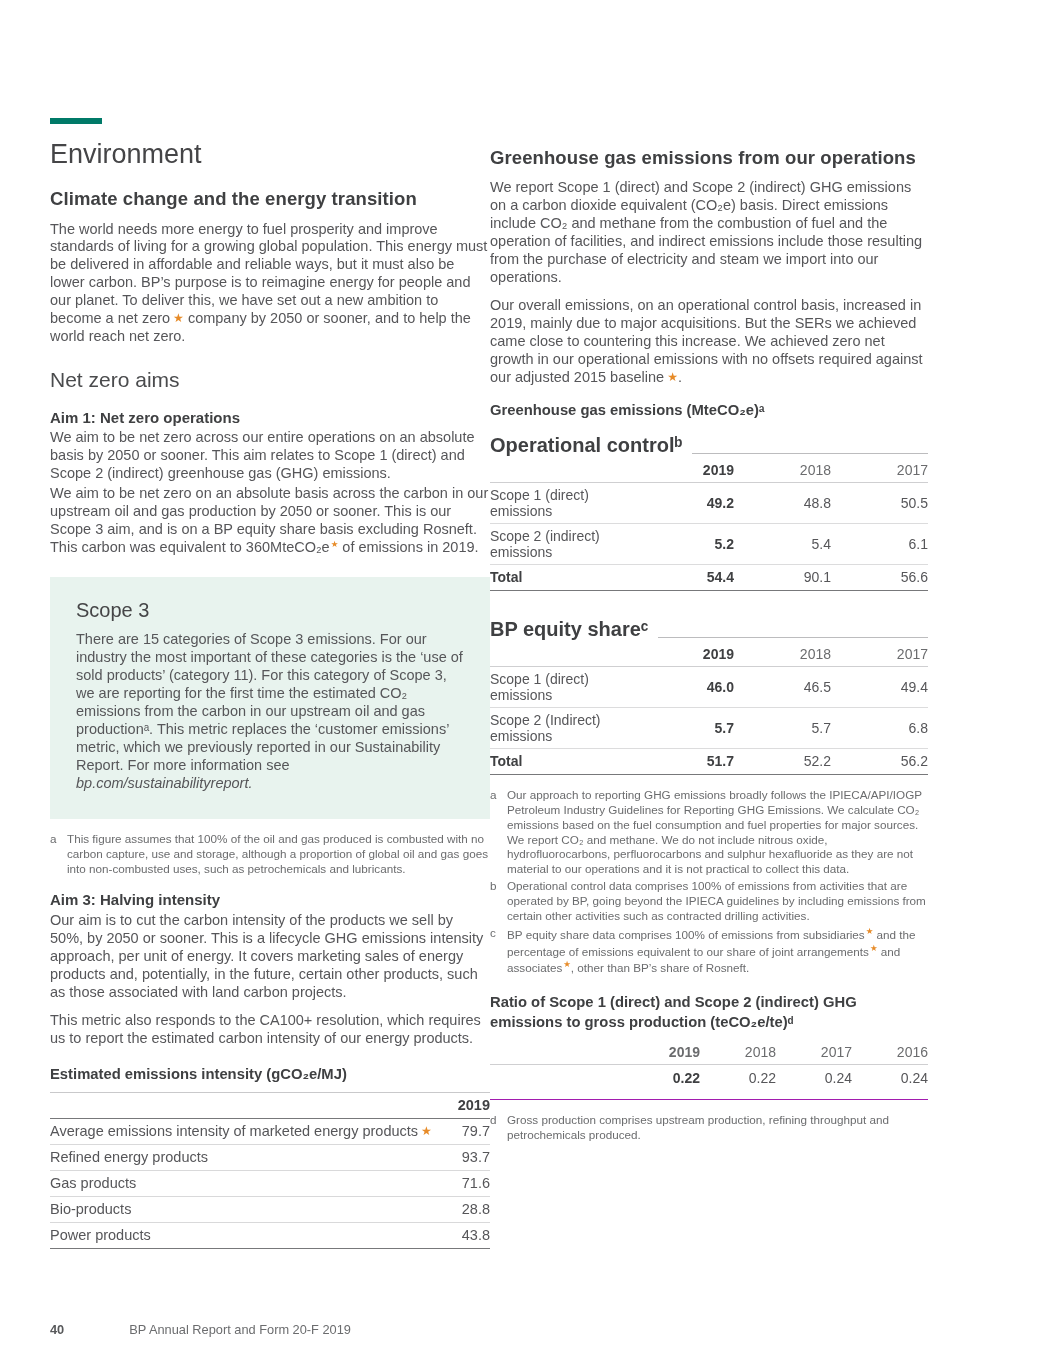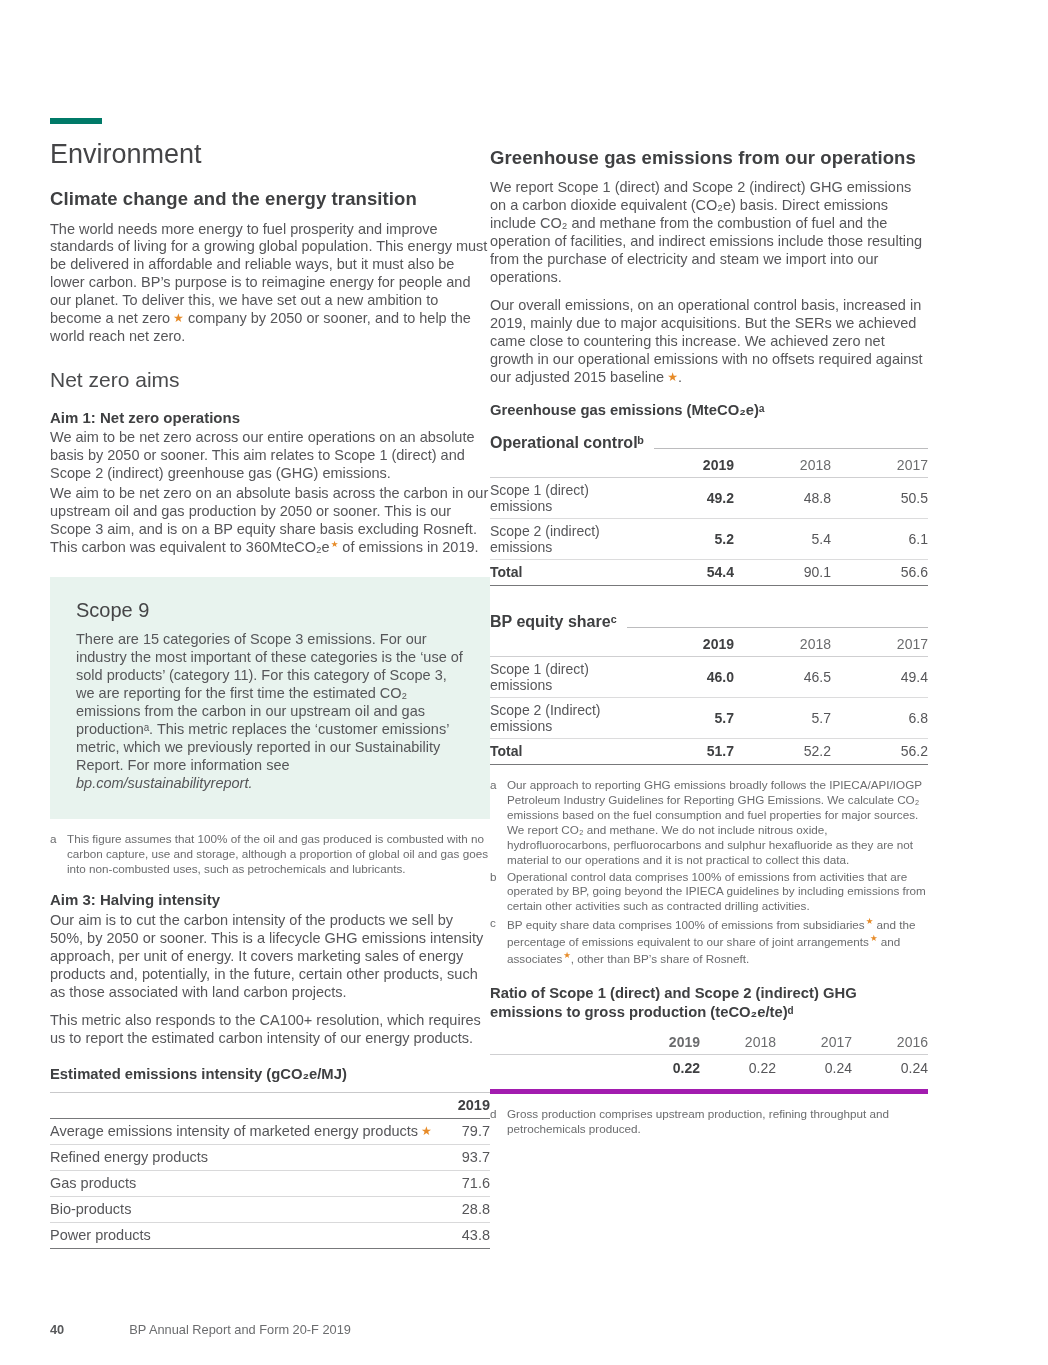--- a/index.html
+++ b/index.html
@@ -38,37 +38,37 @@
   .tbl-title{font-size:14.8px;font-weight:700;color:#3f4042;margin:17px 0 0 0;line-height:1.3;}
   .int-table{margin-top:8px;font-size:14.5px;}
   .int-table .hdr td{border-top:1px solid #c9c9cb;border-bottom:1px solid #77787a;
       padding:4px 0 5px 0;font-weight:700;color:#3f4042;}
   .int-table td{padding:4px 0 5px 0;border-bottom:1px solid #d9d9da;}
   .int-table tr:last-child td{border-bottom:1px solid #77787a;}
   .num{text-align:right;white-space:nowrap;}
 
   
   .tbl-caption{display:flex;align-items:flex-end;margin-top:13px;}
-  .tbl-caption-text{font-size:16px;font-weight:700;color:#3f4042;line-height:1.2;}
+  .tbl-caption-text{font-size:20px;font-weight:700;color:#3f4042;line-height:1.2;}
   .caption-rule{flex:1;border-bottom:1px solid #bcbcbe;margin:0 0 3px 10px;}
   .ghg-table{font-size:14px;color:#565659;}
   .ghg-table .yr{width:97px;}
   .ghg-table .hdr td{padding:5px 0 4px 0;border-bottom:1px solid #cfcfd1;color:#6b6c6e;}
   .ghg-table .hdr .cur{font-weight:700;color:#3f4042;}
   .ghg-table .row td{padding:4px 0;border-bottom:1px solid #dcdcdd;}
   .ghg-table .total td{padding:4px 0 5px 0;border-top:1px solid #77787a;border-bottom:1px solid #77787a;}
   .ghg-table .total .lbl,.ghg-table .cur-v{font-weight:700;color:#3f4042;}
   .ghg-table .row:last-of-type td{border-bottom:none;}
   .cur-v{font-weight:700;color:#3f4042;}
 
   .ratio-title{font-size:14.8px;font-weight:700;color:#3f4042;margin:17px 0 0 0;line-height:1.3;}
   .ratio-table{margin-top:9px;font-size:14px;}
   .ratio-table .yr{width:76px;}
   .ratio-table .hdr td{padding:3px 0 4px 0;border-bottom:1px solid #cfcfd1;color:#6b6c6e;}
-  .ratio-table .vals td{padding:5px 0 13px 0;border-bottom:5px solid #a21caf;}
+  .ratio-table .vals td{padding:5px 0 13px 0;border-bottom:1px solid #a21caf;}
 
   .footer{position:absolute;left:50px;top:1322px;display:flex;align-items:baseline;font-size:12.8px;color:#58595b;}
   .footer-page-num{font-weight:700;}
   .footer-text{margin-left:65px;color:#6b6c6e;}
 </style>
 </head>
 <body>
 
 <div class="page">
 
@@ -80,21 +80,21 @@
     <p class="para"><span>The world needs more energy to fuel prosperity and improve standards of living for a growing global population. This energy must be delivered in affordable and reliable ways, but it must also be lower carbon. BP’s purpose is to reimagine energy for people and our planet. To deliver this, we have set out a new ambition to become a net zero</span><span class="star">★</span> <span>company by 2050 or sooner, and to help the world reach net zero.</span></p>
 
     <h3 class="h3">Net zero aims</h3>
 
     <p class="runin-title">Aim 1: Net zero operations</p>
     <p class="para runin-body">We aim to be net zero across our entire operations on an absolute basis by 2050 or sooner. This aim relates to Scope 1 (direct) and Scope 2 (indirect) greenhouse gas (GHG) emissions.</p>
 
     <p class="para runin-body"><span>We aim to be net zero on an absolute basis across the carbon in our upstream oil and gas production by 2050 or sooner. This is our Scope 3 aim, and is on a BP equity share basis excluding Rosneft. This carbon was equivalent to 360MteCO₂e</span><span class="star star-sm">★</span> <span>of emissions in 2019.</span></p>
 
     <div class="scope3-box">
-      <h3 class="scope3-title">Scope 9</h3>
+      <h3 class="scope3-title">Scope 3</h3>
       <p class="para scope3-body"><span>There are 15 categories of Scope 3 emissions. For our industry the most important of these categories is the ‘use of sold products’ (category 11). For this category of Scope 3, we are reporting for the first time the estimated CO₂ emissions from the carbon in our upstream oil and gas productionᵃ. This metric replaces the ‘customer emissions’ metric, which we previously reported in our Sustainability Report. For more information see </span><span class="em-link">bp.com/sustainabilityreport.</span></p>
     </div>
 
     <div class="fnote">
       <span class="fnote-marker">a</span>
       <span class="fnote-text">This figure assumes that 100% of the oil and gas produced is combusted with no carbon capture, use and storage, although a proportion of global oil and gas goes into non-combusted uses, such as petrochemicals and lubricants.</span>
     </div>
 
     <p class="runin-title">Aim 3: Halving intensity</p>
     <p class="para runin-body">Our aim is to cut the carbon intensity of the products we sell by 50%, by 2050 or sooner. This is a lifecycle GHG emissions intensity approach, per unit of energy. It covers marketing sales of energy products and, potentially, in the future, certain other products, such as those associated with land carbon projects.</p>

